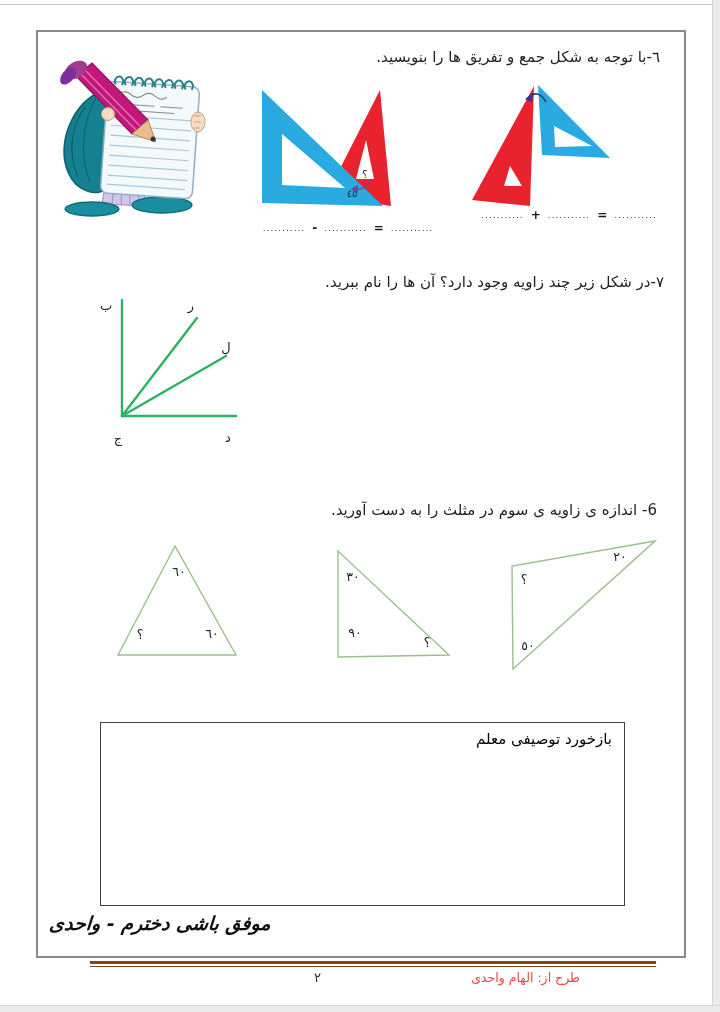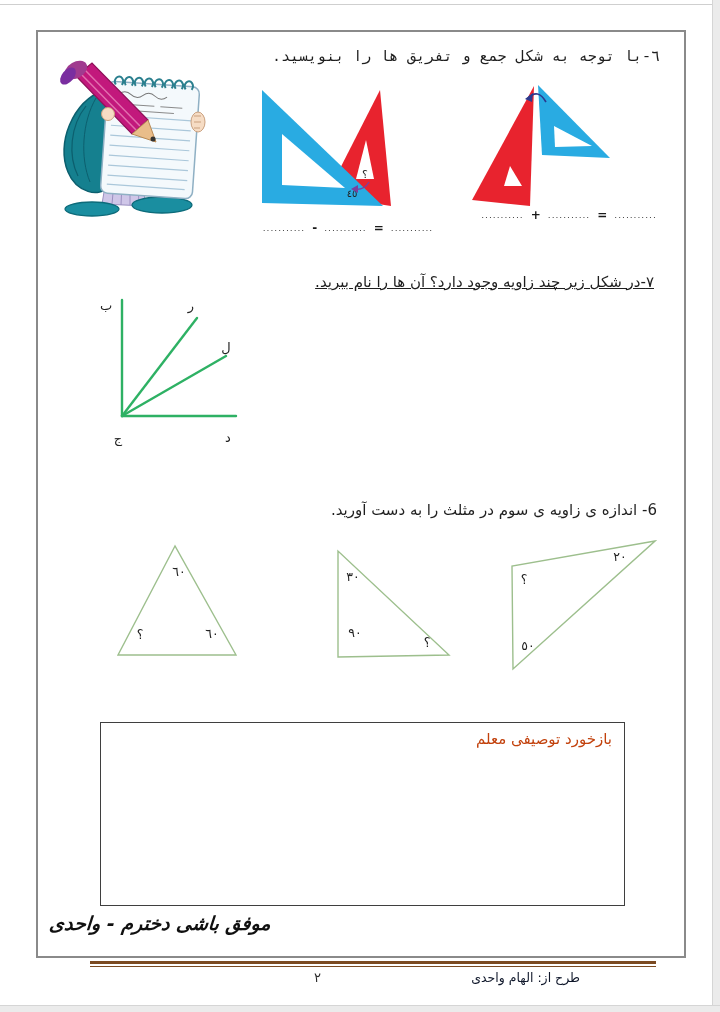--- a/index.html
+++ b/index.html
@@ -11,40 +11,40 @@
   }
   .abs{position:absolute;}
   
   .edge-top{left:0;top:4px;width:716px;height:1px;background:#cfcfcf;}
   .edge-right{left:712px;top:0;width:8px;height:1012px;background:#ebebeb;border-left:1px solid #d5d5d5;}
   .edge-bottom{left:0;top:1005px;width:720px;height:7px;background:#ebebeb;border-top:1px solid #d5d5d5;}
   
   .frame{left:36px;top:30px;width:646px;height:924px;border:2px solid #8a8a8a;background:transparent;}
   
   .qtext{direction:rtl;text-align:right;font-size:15px;line-height:21px;color:#1f1f1f;white-space:nowrap;}
-  .q6{right:60px;top:47px;font-family:Liberation Mono, monospace;}
-  .q7{right:66px;top:272px;text-decoration:underline;}
+  .q6{right:60px;top:47px;}
+  .q7{right:56px;top:272px;}
   .q8{right:63px;top:500px;}
   
   .eqrow{display:flex;align-items:center;justify-content:center;gap:7px;}
   .eq-right{left:484px;top:209px;width:170px;}
   .eq-left{left:268px;top:222px;width:160px;}
   .dots{font-size:9px;letter-spacing:1px;color:#3a3a3a;line-height:10px;}
   .op{font-size:12px;font-weight:bold;color:#1a1a1a;line-height:12px;}
   
   .feedback-box{left:100px;top:722px;width:523px;height:182px;border:1.5px solid #3f3f3f;background:#fff;}
-  .feedback-title{direction:rtl;text-align:right;padding:7px 12px;font-size:15px;color:#c2410c;}
+  .feedback-title{direction:rtl;text-align:right;padding:7px 12px;font-size:15px;color:#000000;}
   
   .hand-note{left:44px;top:912px;width:232px;direction:rtl;text-align:center;
     font-size:19px;font-style:italic;font-weight:bold;color:#101010;transform:skewX(-4deg);}
   
   .rule-thick{left:90px;top:961px;width:566px;height:3px;background:#7b4a21;}
   .rule-thin{left:90px;top:966px;width:566px;height:1px;background:#7b4a21;}
   
-  .credit{left:490px;top:970px;width:90px;direction:rtl;text-align:right;font-size:12.5px;color:#0f172a;white-space:nowrap;}
+  .credit{left:490px;top:970px;width:90px;direction:rtl;text-align:right;font-size:12.5px;color:#ef4444;white-space:nowrap;}
   .pagenum{left:314px;top:970px;font-size:13px;color:#2a2a2a;}
   svg{overflow:visible;}
   svg text{font-family:"DejaVu Sans",sans-serif;fill:#222;}
   .angle-label{font-size:13px;}
   .tri-label{font-size:12.5px;}
 </style>
 </head>
 <body>
 
 <div class="abs edge-top"></div>

